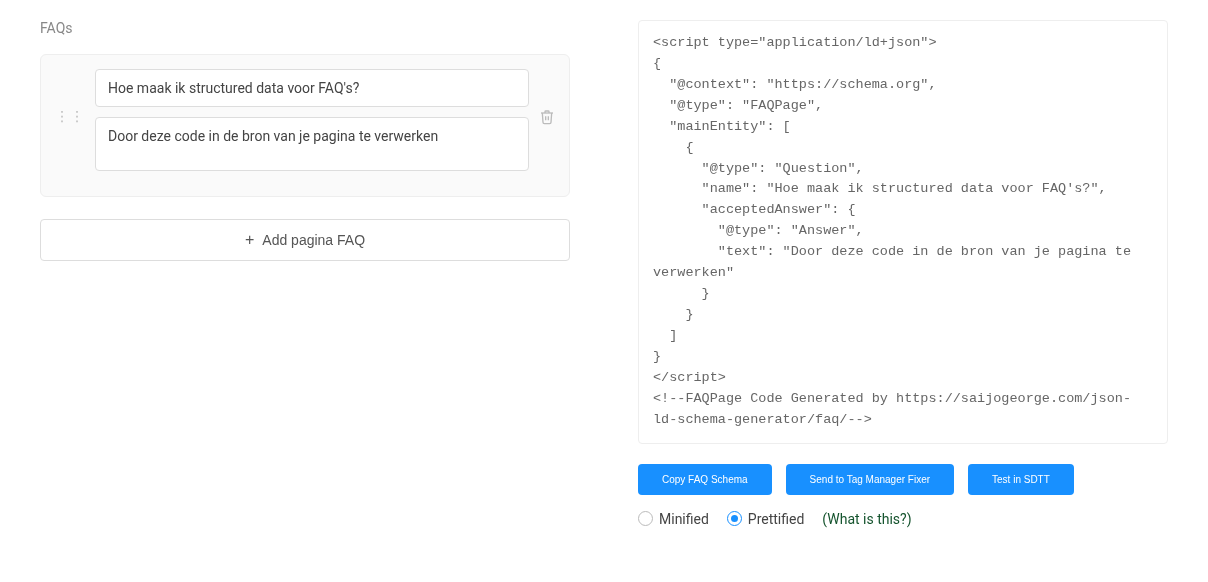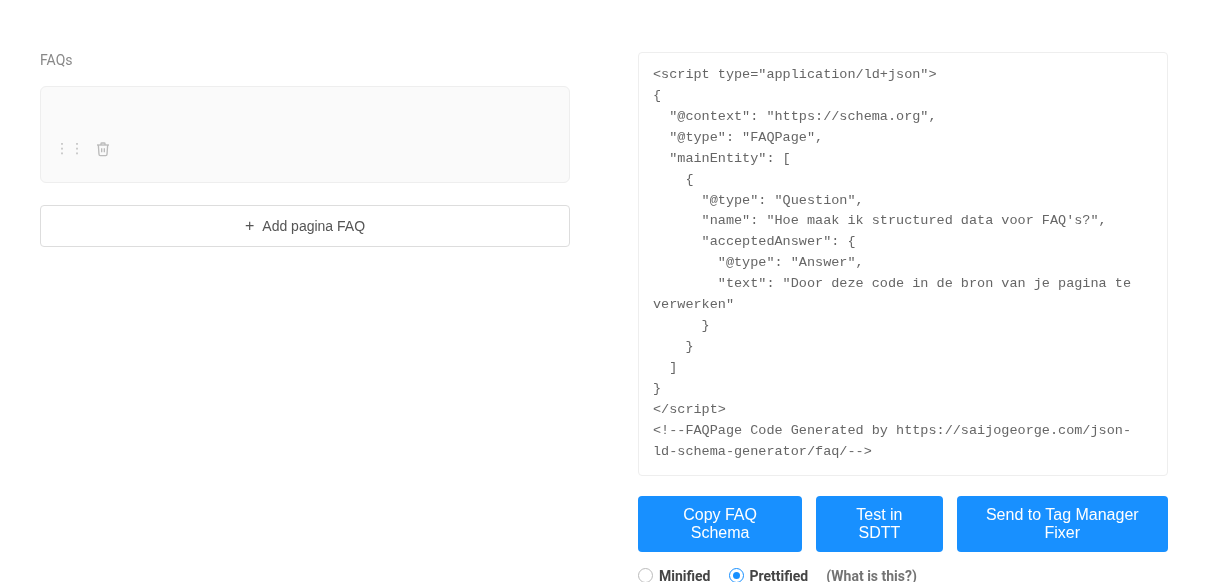--- a/index.html
+++ b/index.html
@@ -8,21 +8,20 @@
     background: #fff;
     color: #333;
     font-size: 14px;
     width: 1208px;
     height: 582px;
     padding: 20px 40px;
   }
   .wrap {
     display: flex;
     gap: 68px;
-    margin-top: 32px;
   }
   .left, .right { flex: 1; }
   .section-title {
     color: #888;
     font-size: 14px;
     font-weight: 400;
     margin-bottom: 18px;
   }
   .faq-card {
     background: #fafafa;
@@ -94,45 +93,49 @@
     margin-bottom: 20px;
     min-height: 390px;
   }
   .btn-row { display: flex; gap: 14px; margin-bottom: 16px; }
   .btn {
     background: #1890ff;
     color: #fff;
     border: none;
     border-radius: 4px;
     padding: 10px 24px;
-    font-size: 16px;
+    font-size: 10px;
     cursor: pointer;
   }
-  .radio-row { display: flex; align-items: center; gap: 18px; color: #444; font-weight: bold; }
+  .radio-row { display: flex; align-items: center; gap: 18px; color: #444; }
   .radio-item { display: flex; align-items: center; gap: 6px; cursor: pointer; }
   .radio {
     width: 15px; height: 15px; border: 1px solid #bbb; border-radius: 50%;
     display: inline-flex; align-items: center; justify-content: center;
   }
   .radio.checked { border-color: #1890ff; }
   .radio.checked::after {
     content: ""; width: 7px; height: 7px; border-radius: 50%; background: #1890ff;
   }
-  .link { color: #737373; cursor: pointer; }
+  .link { color: #14532d; cursor: pointer; }
 </style>
 </head>
 <body>
 
 <div class="wrap">
   <div class="left">
     <div class="section-title">FAQs</div>
 
     <div class="faq-card">
       <div class="faq-inner">
         <div class="drag-handle">⋮⋮</div>
+        <div class="fields">
+          <input class="text-input" value="Hoe maak ik structured data voor FAQ's?" style="">
+          <textarea class="text-area" style="">Door deze code in de bron van je pagina te verwerken</textarea>
+        </div>
         <div class="trash">
           <svg viewBox="0 0 24 24" fill="none" stroke="currentColor" stroke-width="2">
             <polyline points="3 6 5 6 21 6"></polyline>
             <path d="M19 6l-1 14a2 2 0 0 1-2 2H8a2 2 0 0 1-2-2L5 6"></path>
             <path d="M10 11v6M14 11v6"></path>
             <path d="M9 6V4a1 1 0 0 1 1-1h4a1 1 0 0 1 1 1v2"></path>
           </svg>
         </div>
       </div>
     </div>
@@ -158,22 +161,22 @@
         "text": "Door deze code in de bron van je pagina te verwerken"
       }
     }
   ]
 }
 &lt;/script&gt;
 &lt;!--FAQPage Code Generated by https://saijogeorge.com/json-ld-schema-generator/faq/--&gt;</div>
 
     <div class="btn-row">
       <button class="btn">Copy FAQ Schema</button>
+      <button class="btn">Send to Tag Manager Fixer</button>
       <button class="btn">Test in SDTT</button>
-      <button class="btn">Send to Tag Manager Fixer</button>
     </div>
 
     <div class="radio-row">
       <label class="radio-item">
         <span class="radio"></span>
         <span>Minified</span>
       </label>
       <label class="radio-item">
         <span class="radio checked"></span>
         <span>Prettified</span>

